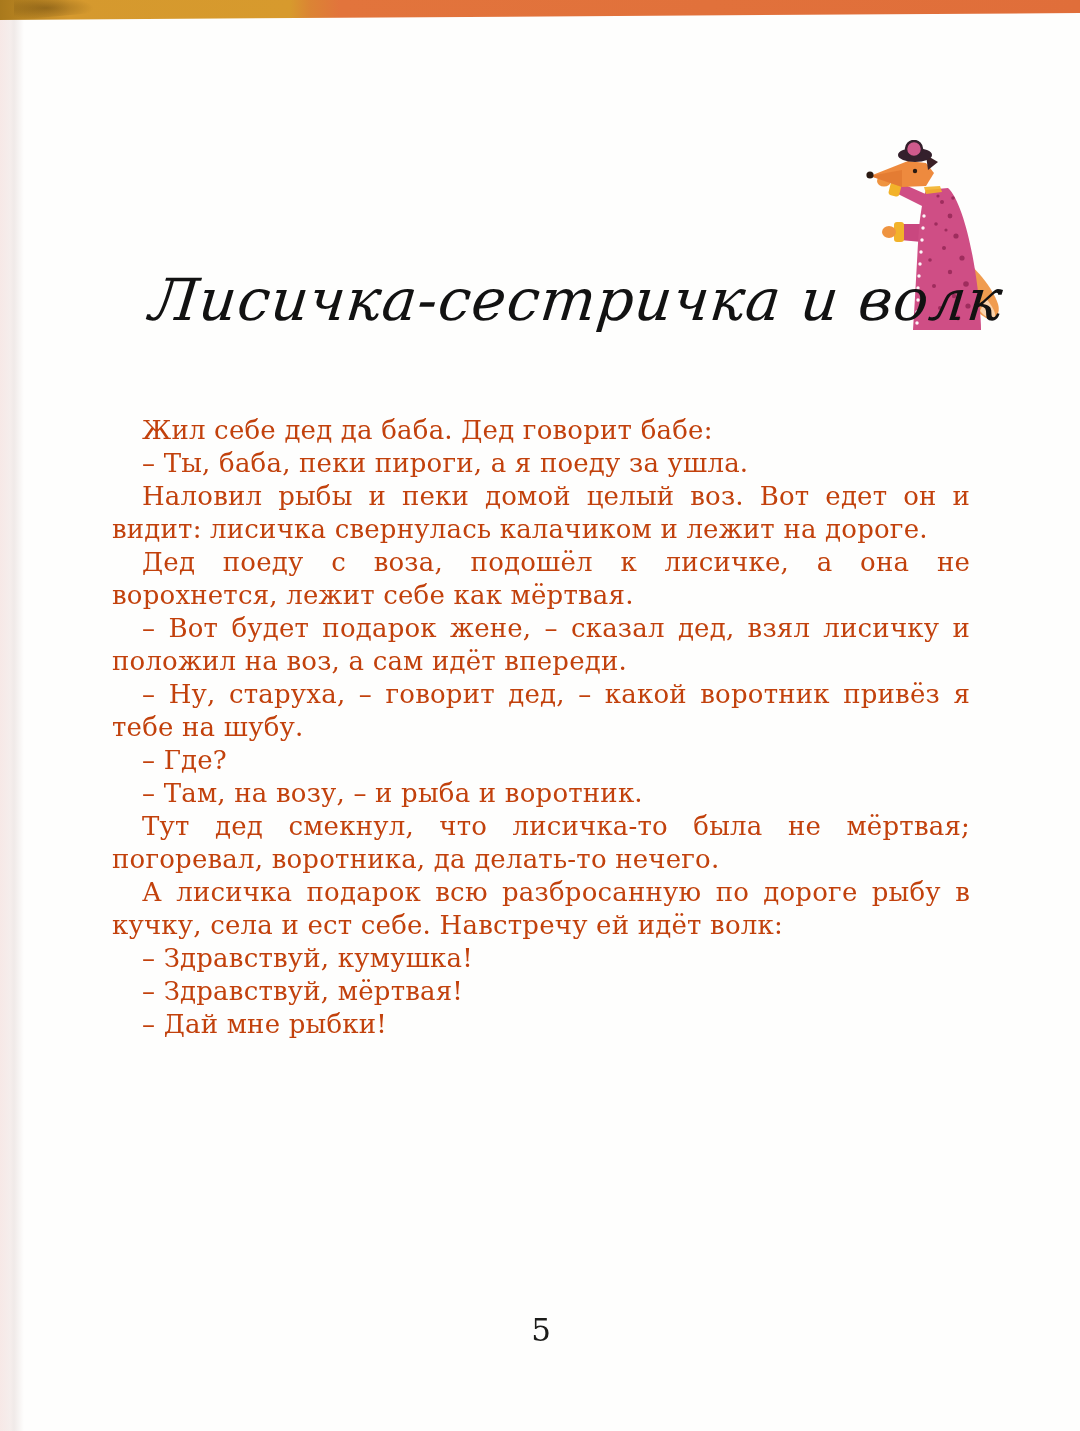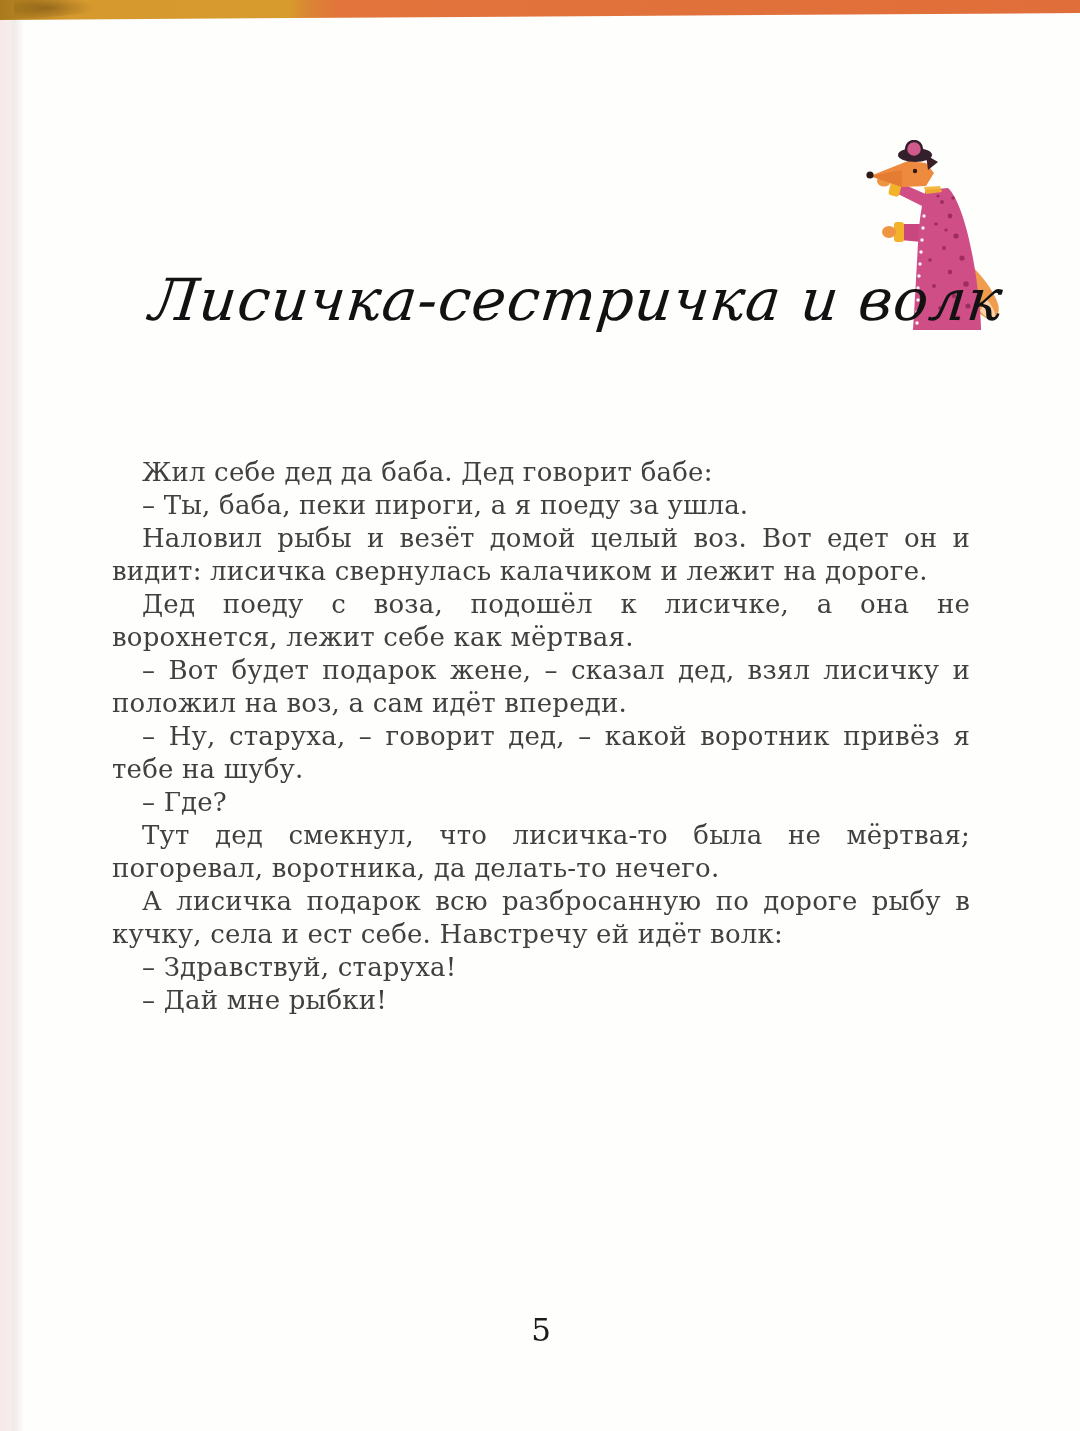--- a/index.html
+++ b/index.html
@@ -58,23 +58,23 @@
     font-size: 58px;
     letter-spacing: 1px;
     color: #121212;
     transform: skewX(-6deg);
     white-space: nowrap;
   }
 
   .story {
     position: absolute;
     left: 112px;
-    top: 456px;
+    top: 414px;
     width: 858px;
-    color: #404040;
+    color: #c2410c;
   }
   .story p {
     margin: 0;
     font-size: 26px;
     line-height: 33px;
     text-align: justify;
     text-indent: 30px;
     letter-spacing: 0.2px;
   }
 
@@ -163,24 +163,26 @@
   <circle cx="56" cy="9" r="8" fill="#d05a8c" stroke="#34202c" stroke-width="2.5"></circle>
 
   <path d="M66,47 L82,46 L84,52 L68,54 Z" fill="#f2b32a" opacity="0.9"></path>
 </svg>
 
 <div class="title">Лисичка-сестричка и волк</div>
 
 <div class="story">
     <p>Жил себе дед да баба. Дед говорит бабе:</p>
     <p>– Ты, баба, пеки пироги, а я поеду за ушла.</p>
-    <p>Наловил рыбы и везёт домой целый воз. Вот едет он и видит: лисичка свернулась калачиком и лежит на дороге.</p>
+    <p>Наловил рыбы и пеки домой целый воз. Вот едет он и видит: лисичка свернулась калачиком и лежит на дороге.</p>
     <p>Дед поеду с воза, подошёл к лисичке, а она не ворохнется, лежит себе как мёртвая.</p>
     <p>– Вот будет подарок жене, – сказал дед, взял лисичку и положил на воз, а сам идёт впереди.</p>
     <p>– Ну, старуха, – говорит дед, – какой воротник привёз я тебе на шубу.</p>
     <p>– Где?</p>
+    <p>– Там, на возу, – и рыба и воротник.</p>
     <p>Тут дед смекнул, что лисичка-то была не мёртвая; погоревал, воротника, да делать-то нечего.</p>
     <p>А лисичка подарок всю разбросанную по дороге рыбу в кучку, села и ест себе. Навстречу ей идёт волк:</p>
-    <p>– Здравствуй, старуха!</p>
+    <p>– Здравствуй, кумушка!</p>
+    <p>– Здравствуй, мёртвая!</p>
     <p>– Дай мне рыбки!</p>
   </div>
 
 <div class="page-number">5</div>
 
 </body></html>

